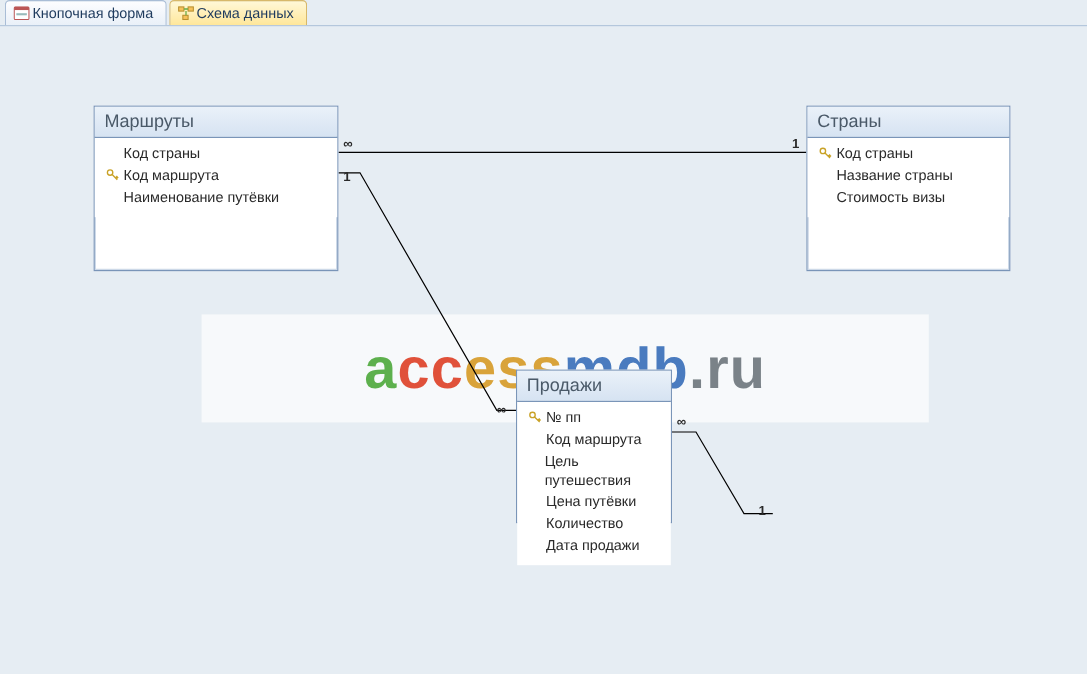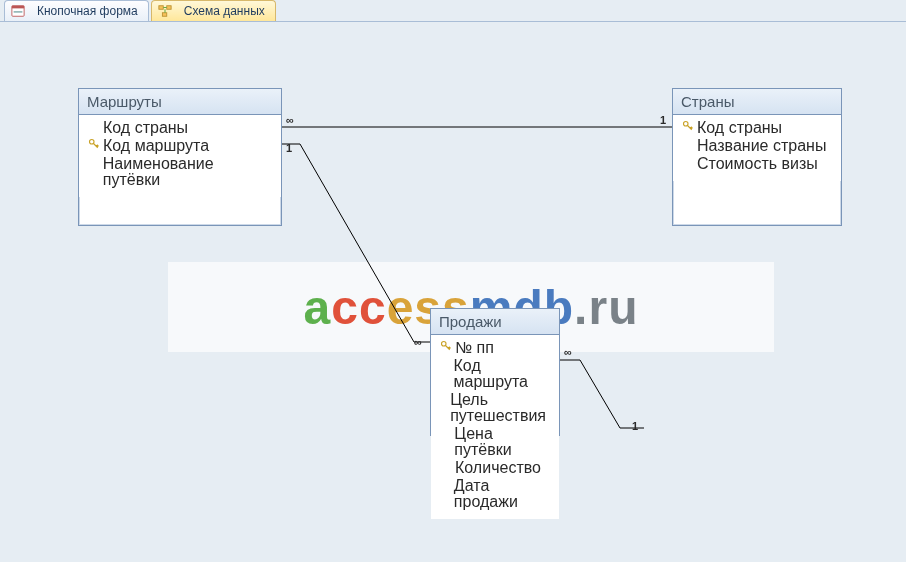--- a/index.html
+++ b/index.html
@@ -17,21 +17,21 @@
     display: flex;
     align-items: flex-end;
     height: 22px;
     background: #e6edf3;
     border-bottom: 1px solid #a9bdd6;
     padding-left: 4px;
   }
   .tab {
     display: flex;
     align-items: center;
-    gap: 12px;
+    gap: 2px;
     padding: 3px 10px 3px 6px;
     border: 1px solid #a9bdd6;
     border-bottom: none;
     border-radius: 4px 4px 0 0;
     margin-right: 2px;
     background: linear-gradient(#fdfdff, #e9f0f8);
     color: #1f3b5e;
     cursor: pointer;
     height: 21px;
   }
@@ -63,24 +63,24 @@
     padding: 4px 8px;
     font-size: 15px;
     color: #4a5968;
   }
   .table-body {
     padding: 4px 2px 8px 2px;
     background: #fff;
   }
   .field-row {
     display: flex;
-    align-items: flex-start;
+    align-items: center;
     padding: 1px 6px 1px 4px;
     color: #2a2a2a;
-    font-size: 16px;
+    font-size: 12px;
     line-height: 16px;
   }
   .field-row .key-col {
     width: 18px;
     display: flex;
     justify-content: center;
     align-items: center;
   }
   .field-row.selected {
     background: #ffb84d;

